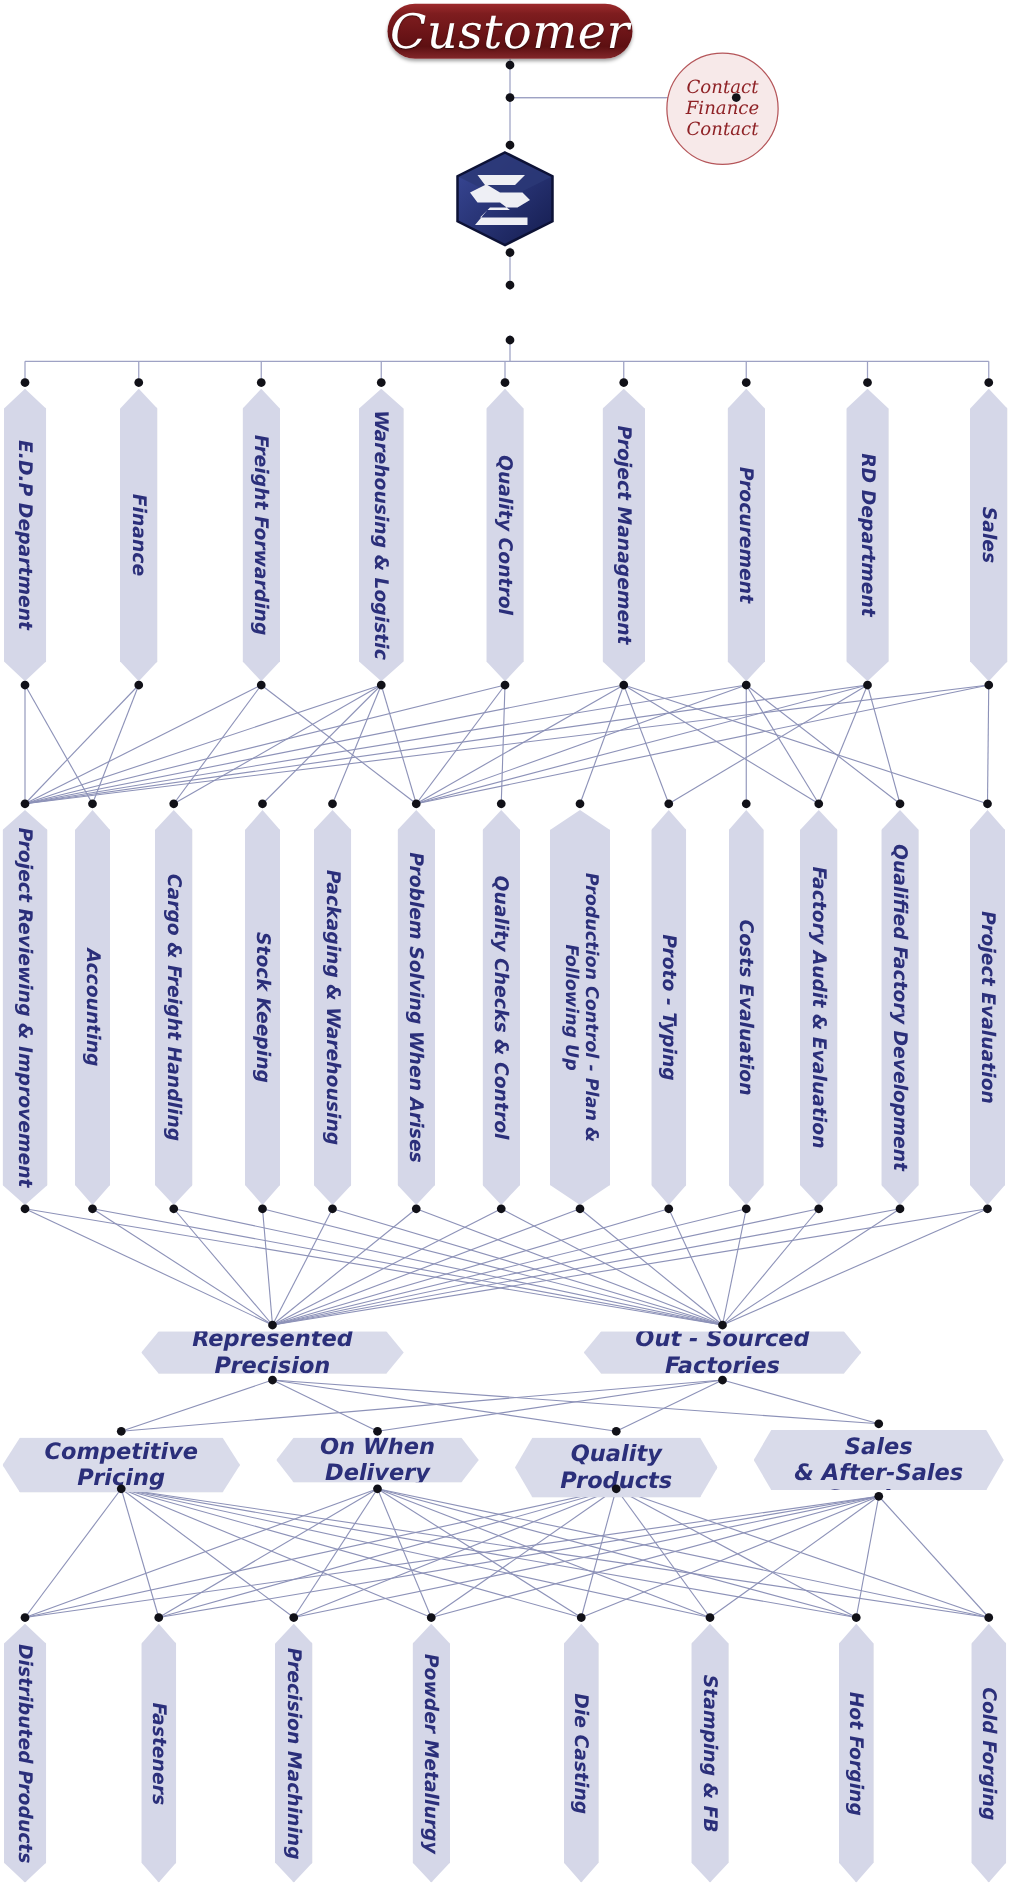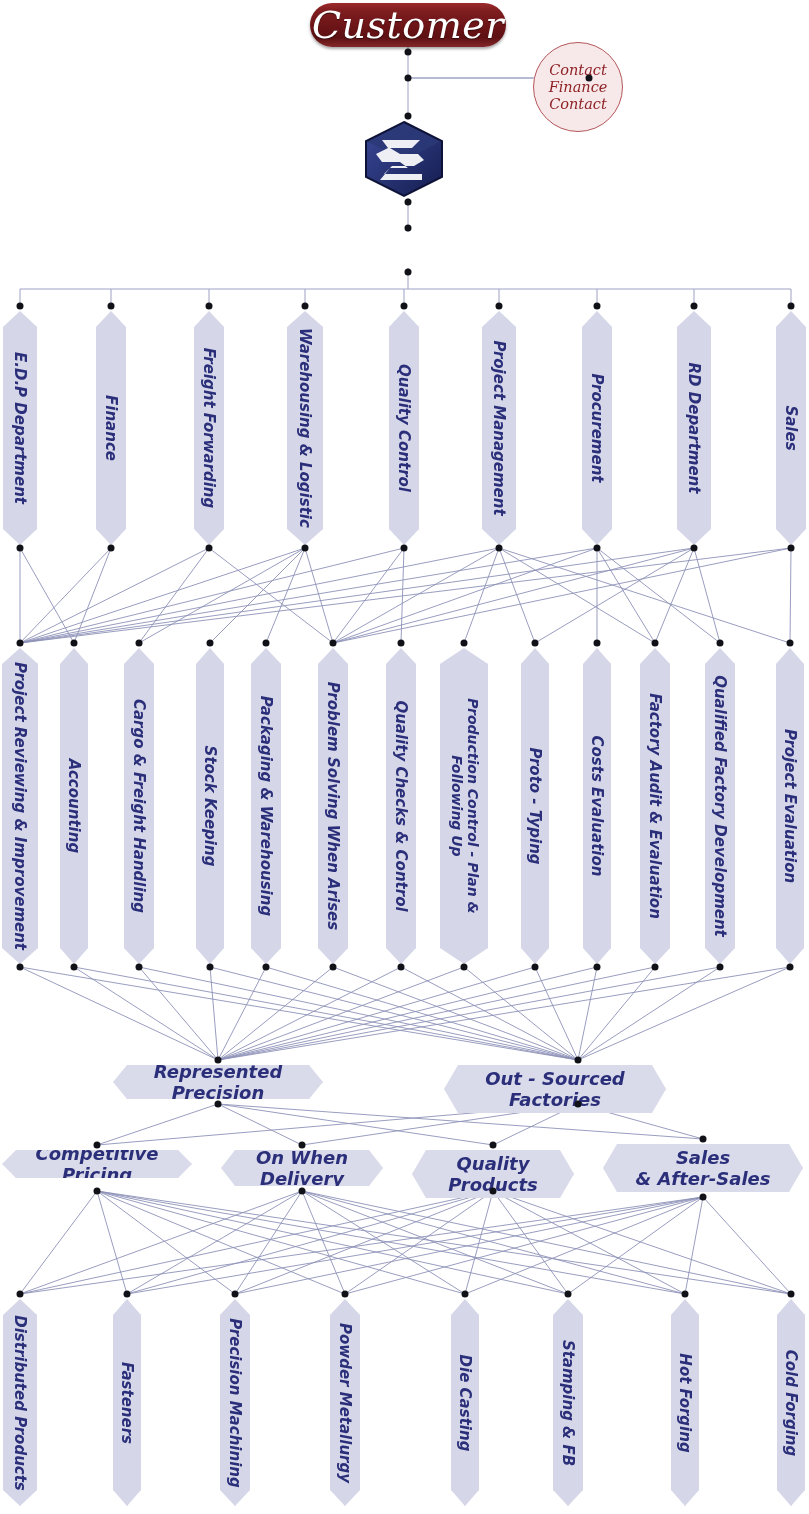--- a/index.html
+++ b/index.html
@@ -277,26 +277,26 @@
         <span class="txt" style="width: 290px; font-size: 15px;">Qualified Factory Development</span>
       </div>
       <div class="vbox" style="left: 776px; top: 648px; width: 28px; height: 316px;">
         <span class="txt" style="width: 290px; font-size: 15px;">Project Evaluation</span>
       </div>
     </div>
   <div id="facts">
       <div class="hbanner fact" style="left: 113px; top: 1065px; width: 210px; height: 34px;">
         <span>Represented Precision</span>
       </div>
-      <div class="hbanner fact" style="left: 444px; top: 1065px; width: 222px; height: 48px;">
+      <div class="hbanner fact" style="left: 467px; top: 1065px; width: 222px; height: 34px;">
         <span>Out - Sourced Factories</span>
       </div>
     </div>
   <div id="vprops">
-      <div class="hbanner vprop" style="left: 2px; top: 1150px; width: 190px; height: 28px;">
+      <div class="hbanner vprop" style="left: 2px; top: 1150px; width: 190px; height: 44px;">
         <span>Competitive Pricing</span>
       </div>
       <div class="hbanner vprop" style="left: 221px; top: 1150px; width: 162px; height: 36px;">
         <span>On When Delivery</span>
       </div>
       <div class="hbanner vprop" style="left: 412px; top: 1150px; width: 162px; height: 48px;">
         <span>Quality Products</span>
       </div>
       <div class="hbanner vprop2" style="left: 603px; top: 1144px; width: 200px; height: 48px;">
         <span>Personalized On-Sales<br>&amp; After-Sales Services</span>

